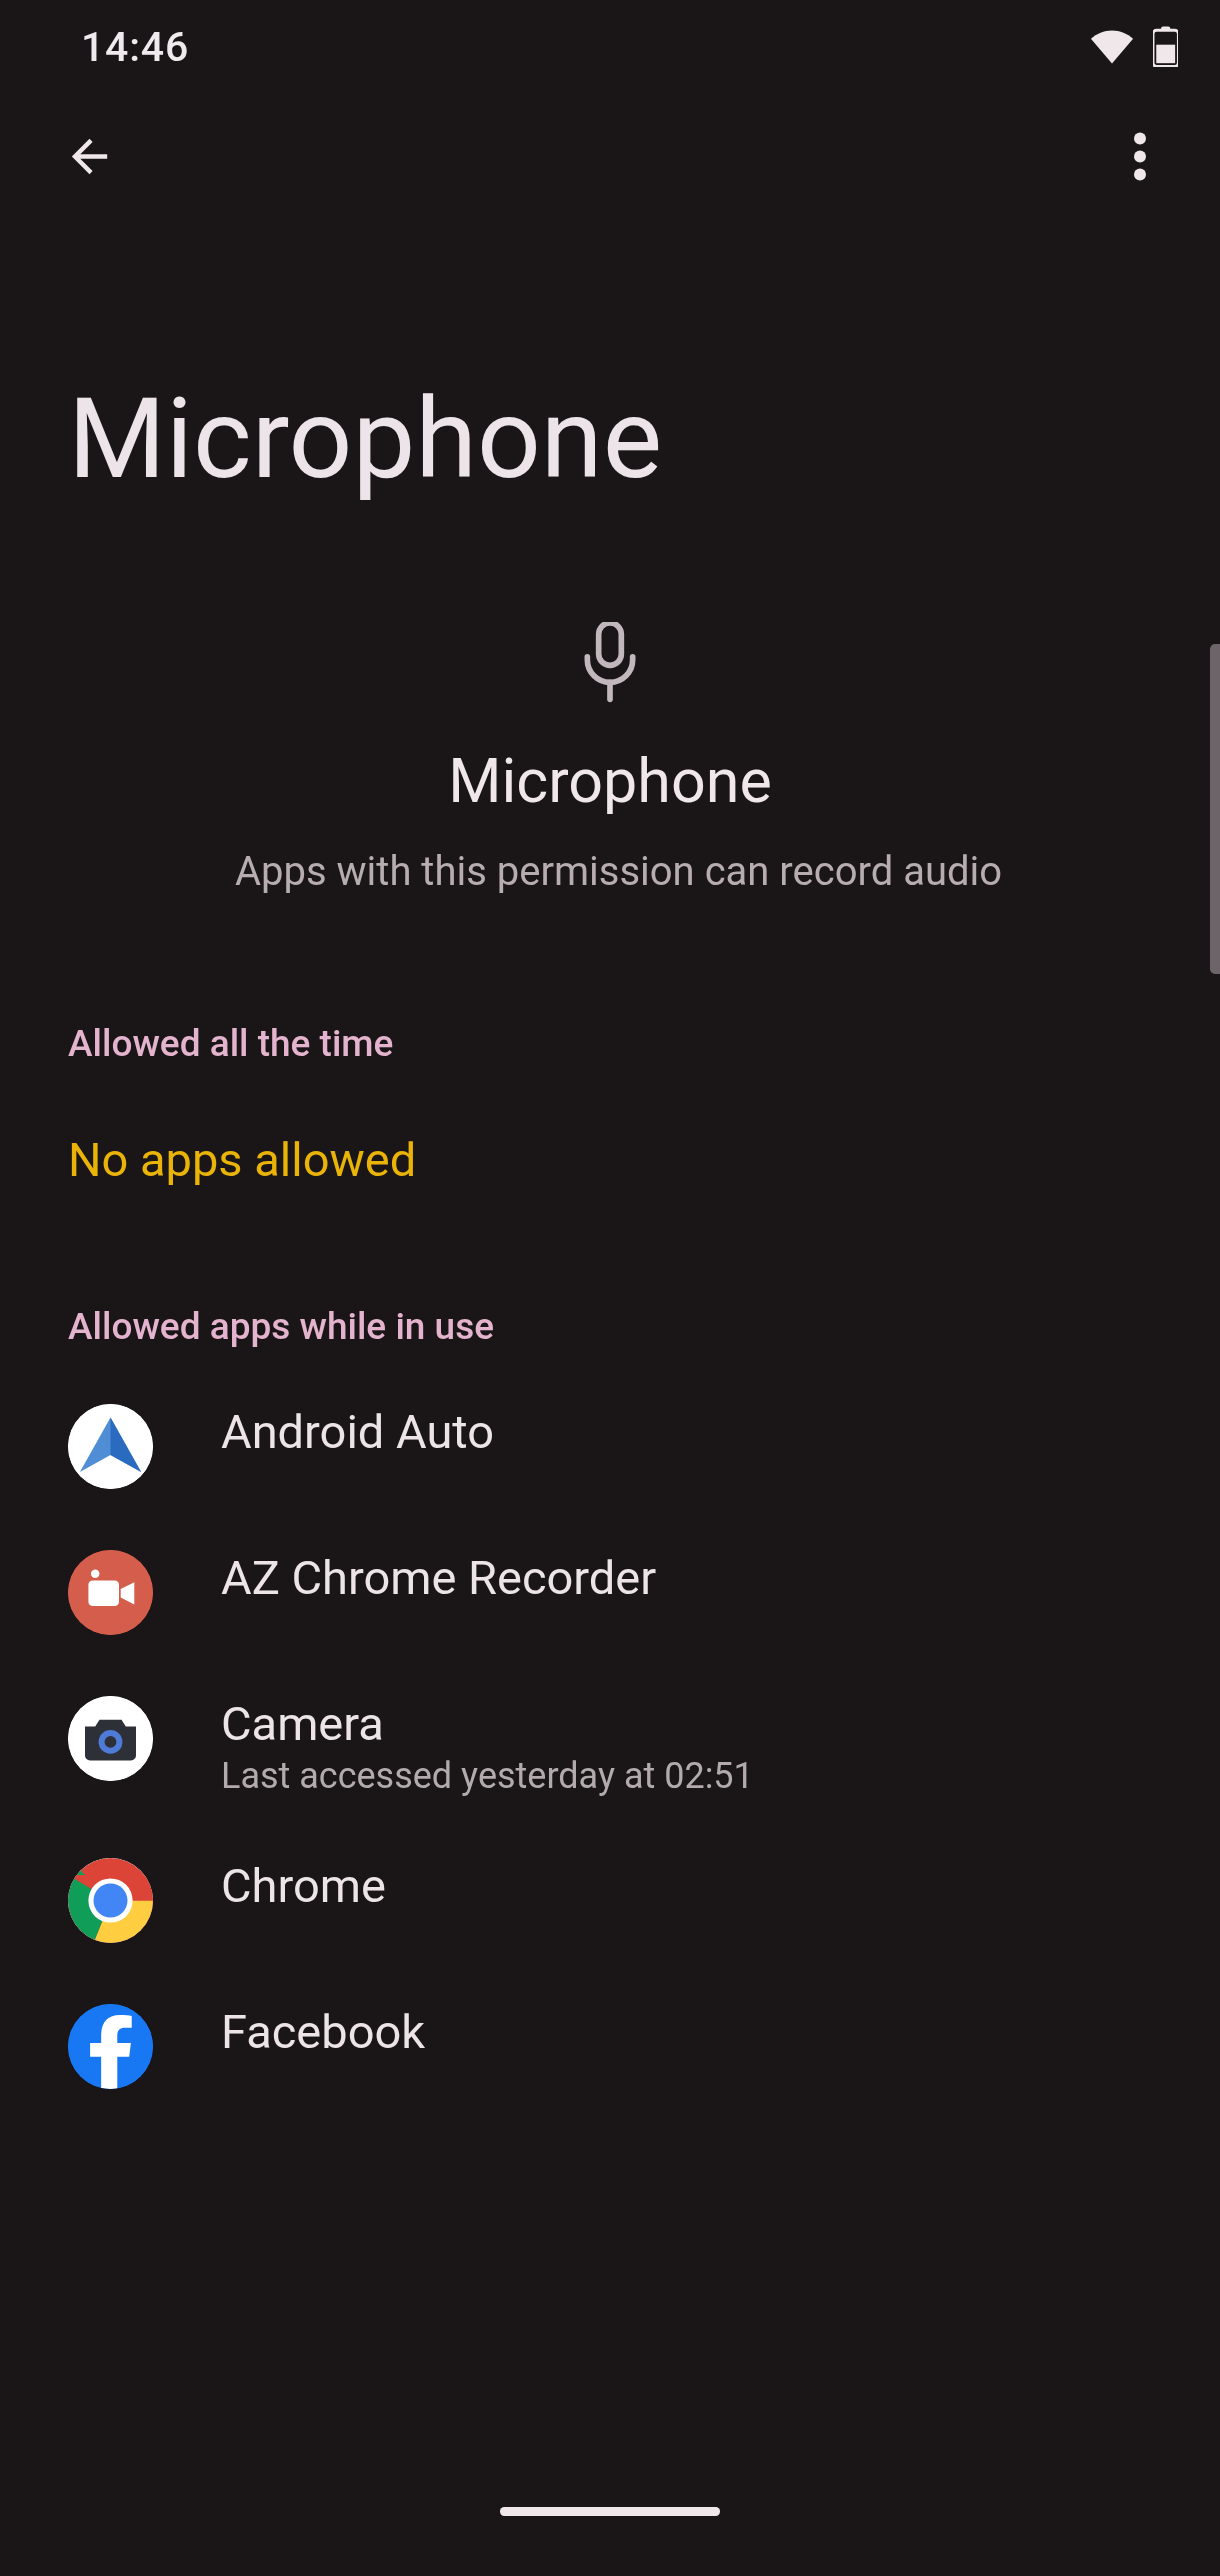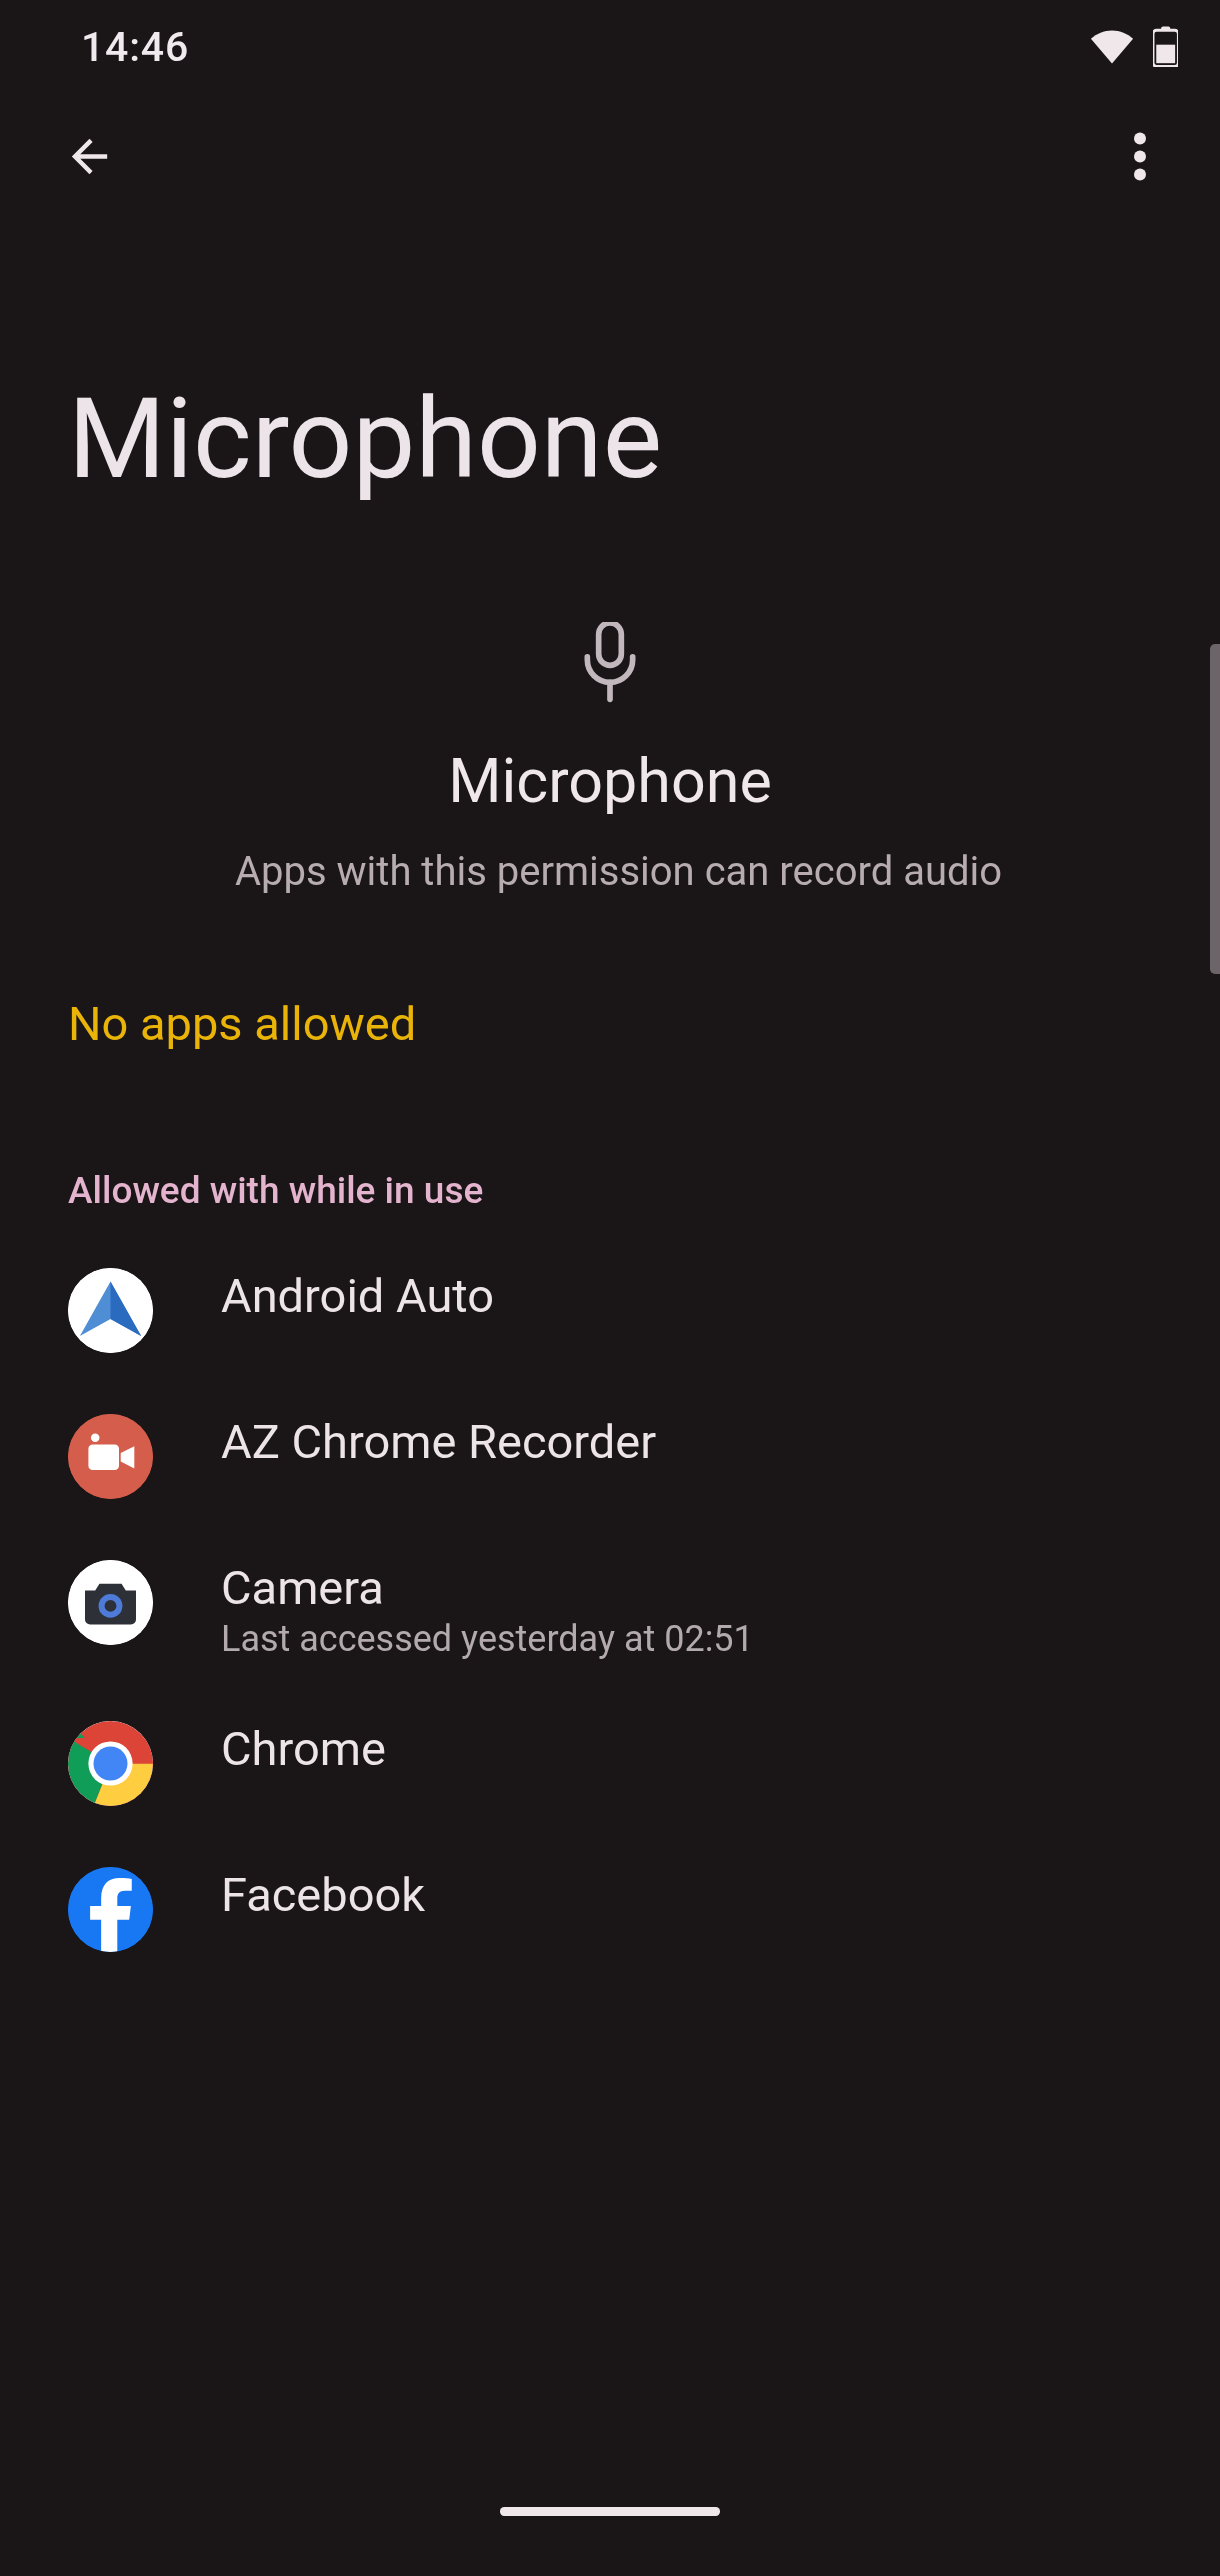--- a/index.html
+++ b/index.html
@@ -204,23 +204,24 @@
       <svg width="68" height="81" viewBox="0 0 24 28">
         <rect x="8" y="0" width="8" height="15" rx="4" fill="none" stroke="#c2b7bc" stroke-width="2"></rect>
         <path d="M4 12 v1 a8 8 0 0 0 16 0 v-1" fill="none" stroke="#c2b7bc" stroke-width="2" stroke-linecap="round"></path>
         <line x1="12" y1="21" x2="12" y2="27" stroke="#c2b7bc" stroke-width="2" stroke-linecap="round"></line>
       </svg>
     </div>
     <div class="perm-name">Microphone</div>
     <div class="perm-desc">Apps with this permission can record audio</div>
   </div>
 
+  <div class="section-header">Allowed all the time</div>
   <div class="no-apps">No apps allowed</div>
 
-  <div class="section-header second">Allowed with while in use</div>
+  <div class="section-header second">Allowed apps while in use</div>
 
   <div class="app-row">
     <div class="app-icon ic-androidauto">
       <svg width="85" height="85" viewBox="0 0 100 100">
         <circle cx="50" cy="50" r="50" fill="#ffffff"></circle>
         <path d="M50 16 L86 80 L50 60 L14 80 Z" fill="#4f8ed4"></path>
         <path d="M50 16 L86 80 L50 60 Z" fill="#2a6bc0"></path>
       </svg>
     </div>
     <div class="app-text">

